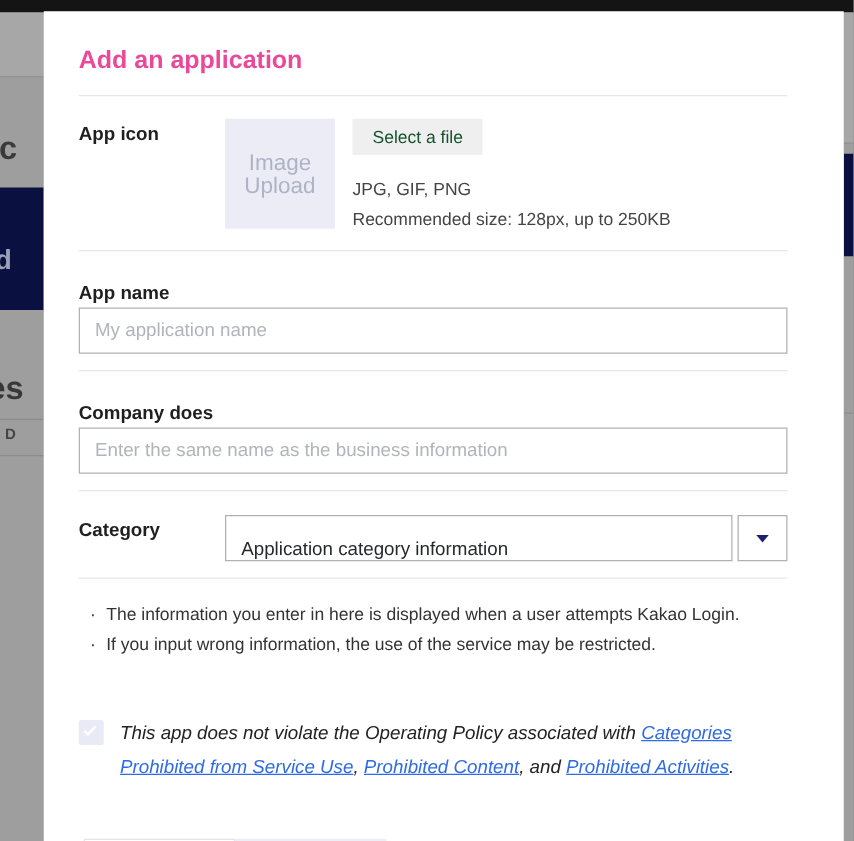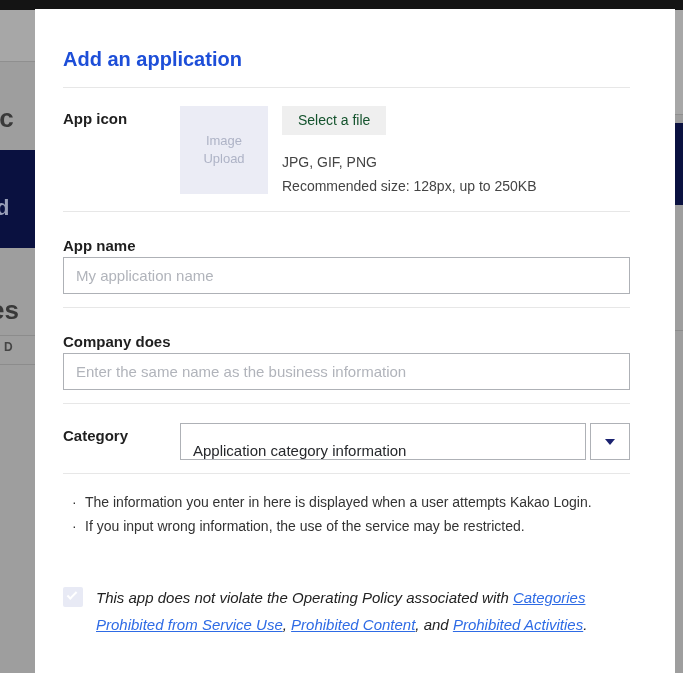--- a/index.html
+++ b/index.html
@@ -23,37 +23,37 @@
   .frag-d  { top:185px; left:-4px; font-size:22px; color:#9aa0b8; }
   .frag-es { top:285px; left:-10px; font-size:26px; color:#383838; }
   .frag-D  { top:330px; left:4px;  font-size:12px; color:#454545; }
 
   
   .modal {
     position:absolute; left:35px; top:9px; width:640px; height:664px;
     background:#ffffff;
   }
   .inner { padding:0 45px 0 28px; }
-  .modal-title { margin-top:39px; font-size:20px; font-weight:bold; color:#1d4ed8; }
+  .modal-title { margin-top:28px; font-size:20px; font-weight:bold; color:#ec4899; }
   .hr { height:1px; background:#e7e7e7; }
   .hr-title { margin-top:16px; }
 
   .row { display:flex; }
   .row-label {
     width:117px; flex:none; font-size:15px; font-weight:bold; color:#1f1f1f;
     line-height:22px; padding-top:2px; padding-right:8px;
   }
   .row-control { flex:1; min-width:0; }
 
   .row-appicon { padding:18px 0 13px; }
   .appicon-flex { display:flex; }
   .upload-box {
     width:88px; height:88px; flex:none; background:#ebecf5;
     display:flex; flex-direction:column; align-items:center; justify-content:center;
-    font-size:13px; line-height:18px; color:#aeb3c6; cursor:pointer;
+    font-size:18px; line-height:18px; color:#aeb3c6; cursor:pointer;
   }
   .upload-right { margin-left:14px; }
   .file-btn {
     display:inline-block; height:29px; line-height:29px; padding:0 16px;
     background:#efefef; border:none; font-size:14px; color:#14532d;
     font-family:"Liberation Sans", sans-serif; cursor:pointer;
   }
   .hints { margin-top:15px; font-size:14px; color:#444; line-height:24px; }
 
   .row-field { padding:14px 0 13px;flex-direction:column; }

